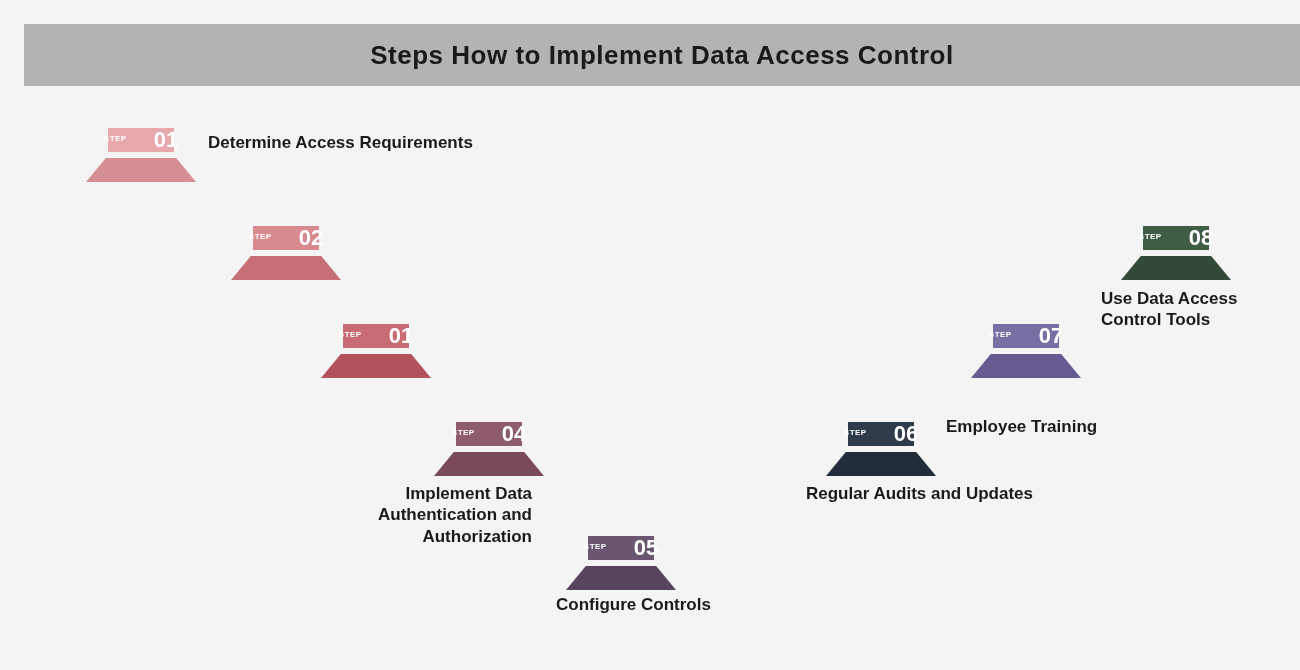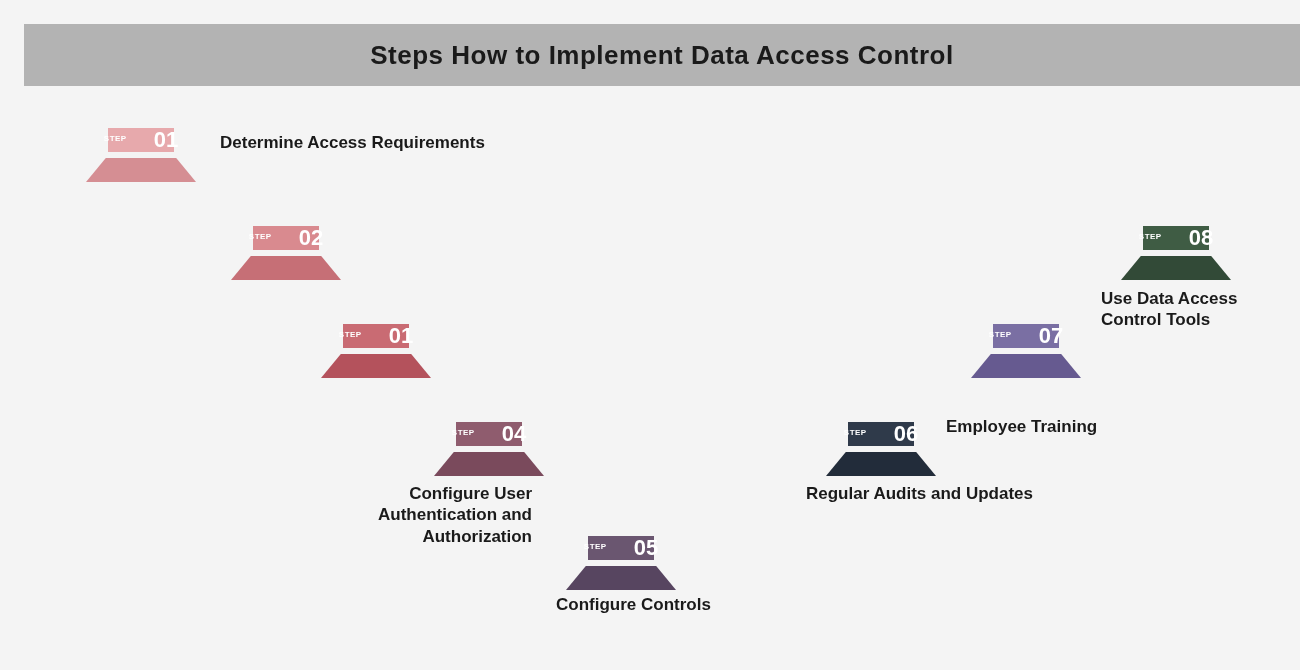--- a/index.html
+++ b/index.html
@@ -89,21 +89,21 @@
 
   <div class="step" style="left:50px; top:30px;">
     <div class="pedestal">
       <div class="ped-top" style="background:#e7a9ac;">
         <span class="step-word">STEP</span>
         <span class="step-num">01</span>
       </div>
       <div class="ped-base" style="background:#d58e93;"></div>
     </div>
   </div>
-  <div class="step-text" style="left:184px; top:34px;">Determine Access Requirements</div>
+  <div class="step-text" style="left:172px; top:34px;">Determine Access Requirements</div>
 
   <div class="step" style="left:195px; top:128px;">
     <div class="pedestal">
       <div class="ped-top" style="background:#d98a8f;">
         <span class="step-word">STEP</span>
         <span class="step-num">02</span>
       </div>
       <div class="ped-base" style="background:#c66f76;"></div>
     </div>
   </div>
@@ -120,21 +120,21 @@
 
   <div class="step" style="left:398px; top:324px;">
     <div class="pedestal">
       <div class="ped-top" style="background:#8f5c6e;">
         <span class="step-word">STEP</span>
         <span class="step-num">04</span>
       </div>
       <div class="ped-base" style="background:#7a4a5c;"></div>
     </div>
   </div>
-  <div class="step-text" style="left:320px; top:385px; width:200px; text-align:right;">Configure User Authentication and Authorization</div>
+  <div class="step-text" style="left:320px; top:385px; width:200px; text-align:right;">Implement Data Authentication and Authorization</div>
 
   <div class="step" style="left:530px; top:438px;">
     <div class="pedestal">
       <div class="ped-top" style="background:#6a5670;">
         <span class="step-word">STEP</span>
         <span class="step-num">05</span>
       </div>
       <div class="ped-base" style="background:#574560;"></div>
     </div>
   </div>

